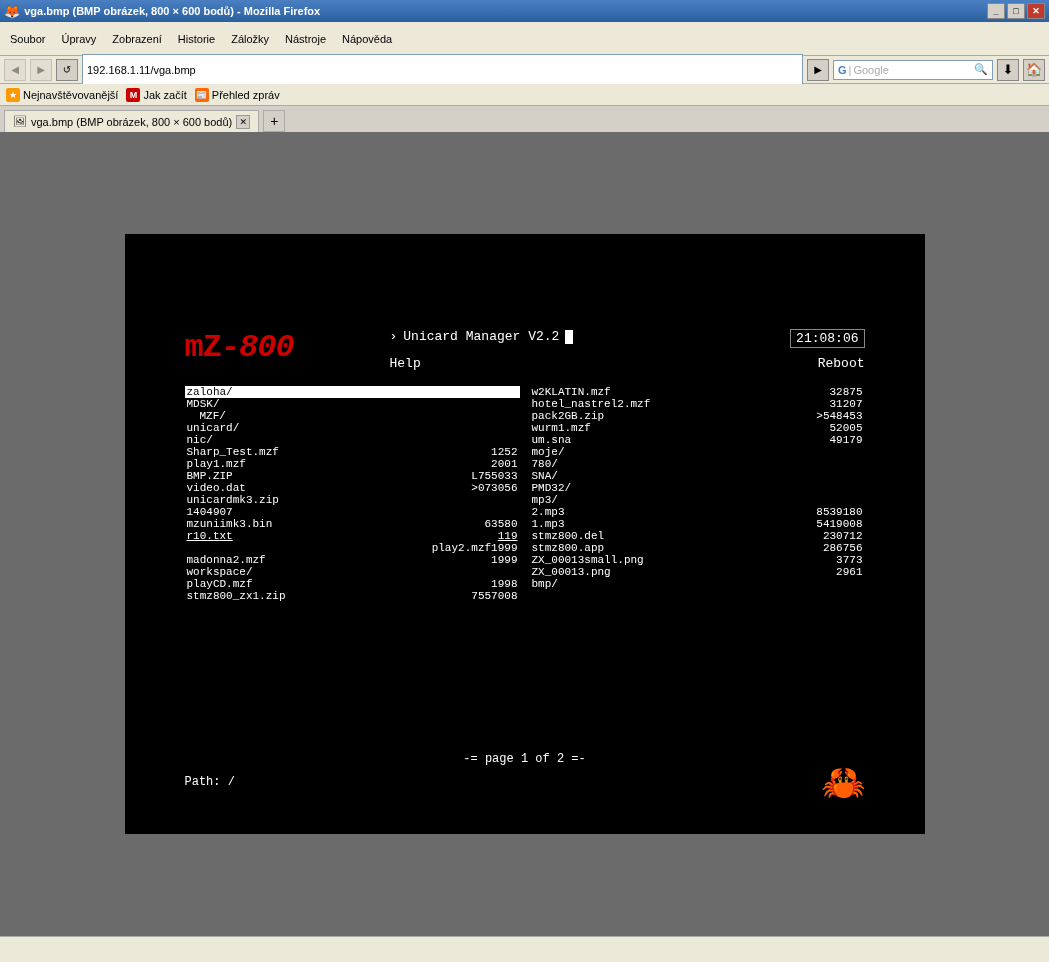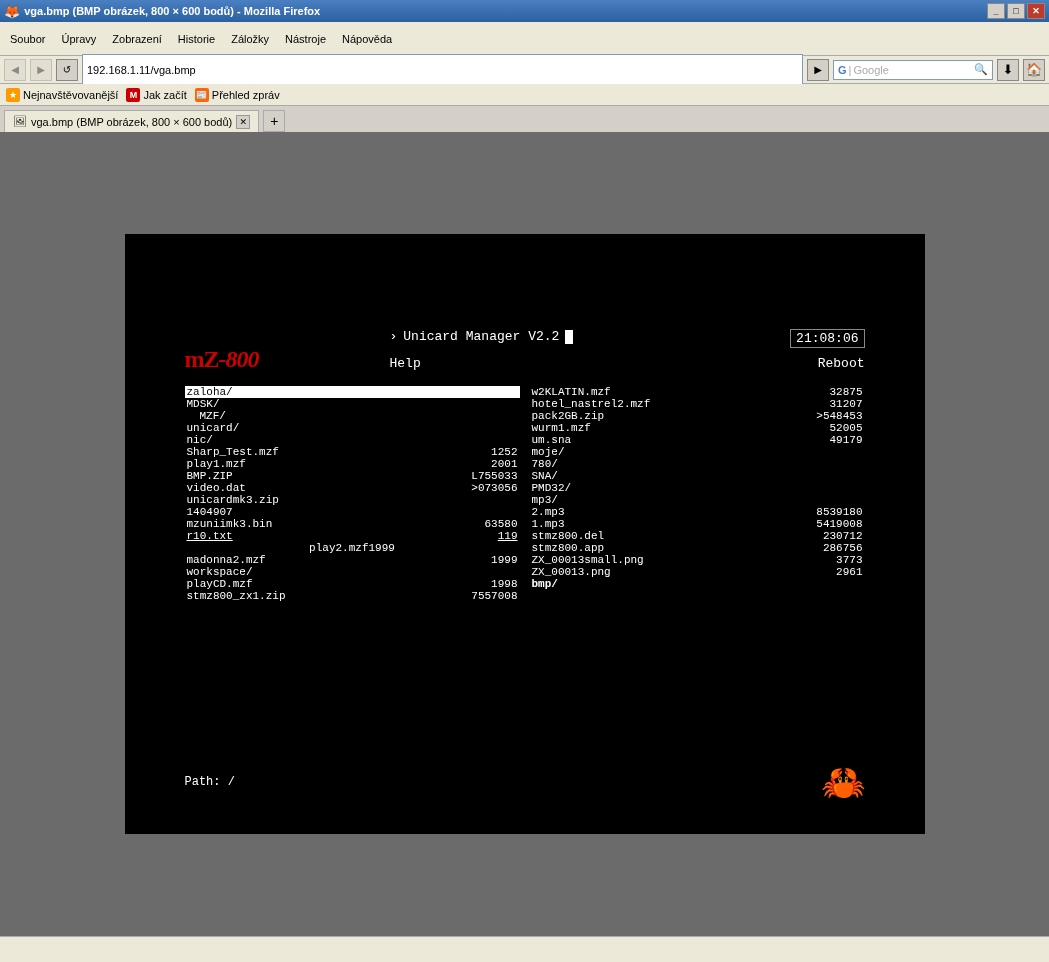--- a/index.html
+++ b/index.html
@@ -268,21 +268,21 @@
       <span style="font-size:11px;">🖼</span>
       <span style="max-width:220px; overflow:hidden; white-space:nowrap; text-overflow:ellipsis;">vga.bmp (BMP obrázek, 800 × 600 bodů)</span>
       <div class="tab-close">✕</div>
     </div>
     <div class="tab-add">+</div>
   </div>
 
   <div class="content-area">
     <div class="bmp-viewer">
 
-      <div style="position:absolute; top:112px; left:60px; color:#cc0000; font-size:24px; font-weight:900; font-family:Liberation Serif, serif; letter-spacing:-1px;">
+      <div style="position:absolute; top:95px; left:60px; color:#cc0000; font-size:32px; font-weight:900; font-family:Liberation Mono, monospace; letter-spacing:-1px;">
         <span style="color:#cc0000;">m</span><span style="color:#cc0000;">Z</span><span style="color:#cc0000; font-style:italic;">-800</span>
       </div>
 
       <div style="position:absolute; top:95px; left:265px; color:#fff; font-family:'Courier New',monospace; font-size:13px; display:flex; align-items:center; gap:6px;">
         <span style="color:#fff;">›</span>
         <span>Unicard Manager V2.2</span>
         <span style="display:inline-block;width:8px;height:14px;background:#fff;vertical-align:middle;"></span>
       </div>
 
       <div style="position:absolute; top:95px; right:60px; color:#fff; font-family:'Courier New',monospace; font-size:13px; border:1px solid #888; padding:1px 5px;">21:08:06</div>
@@ -335,21 +335,21 @@
             <span>1404907</span>
           </div>
           <div style="display:flex; justify-content:space-between; padding:0 2px;">
             <span>mzuniimk3.bin</span>
             <span>63580</span>
           </div>
           <div style="display:flex; justify-content:space-between; padding:0 2px;text-decoration:underline;">
             <span>r10.txt</span>
             <span>119</span>
           </div>
-          <div style="display:flex; justify-content:center; padding:0 2px;">
+          <div style="display:flex; justify-content:flex-end; padding:0 2px;">
             <span>play2.mzf</span>
             <span>1999</span>
           </div>
           <div style="display:flex; justify-content:space-between; padding:0 2px;">
             <span>madonna2.mzf</span>
             <span>1999</span>
           </div>
           <div style="display:flex; justify-content:space-between; padding:0 2px;">
             <span>workspace/</span>
             <span></span>
@@ -422,27 +422,28 @@
             <span>286756</span>
           </div>
           <div style="display:flex; justify-content:space-between; padding:0 2px;">
             <span>ZX_00013small.png</span>
             <span>3773</span>
           </div>
           <div style="display:flex; justify-content:space-between; padding:0 2px;">
             <span>ZX_00013.png</span>
             <span>2961</span>
           </div>
-          <div style="display:flex; justify-content:space-between; padding:0 2px;font-weight:bold;">
+          <div style="display:flex; justify-content:space-between; padding:0 2px;">
             <span>bmp/</span>
             <span></span>
           </div>
         </div>
       </div>
 
+      <div style="position:absolute; bottom:68px; left:0; right:0; text-align:center; font-family:'Courier New',monospace; font-size:12px; color:#fff;">-= page 1 of 2 =-</div>
 
       <div style="position:absolute; bottom:45px; left:60px; font-family:'Courier New',monospace; font-size:12px; color:#fff;">Path: /</div>
 
       <div style="position:absolute; bottom:28px; right:58px; color:#cc0000; font-size:36px;">🦀</div>
 
     </div>
   </div>
 
   <div class="status-bar">
     <span></span>

